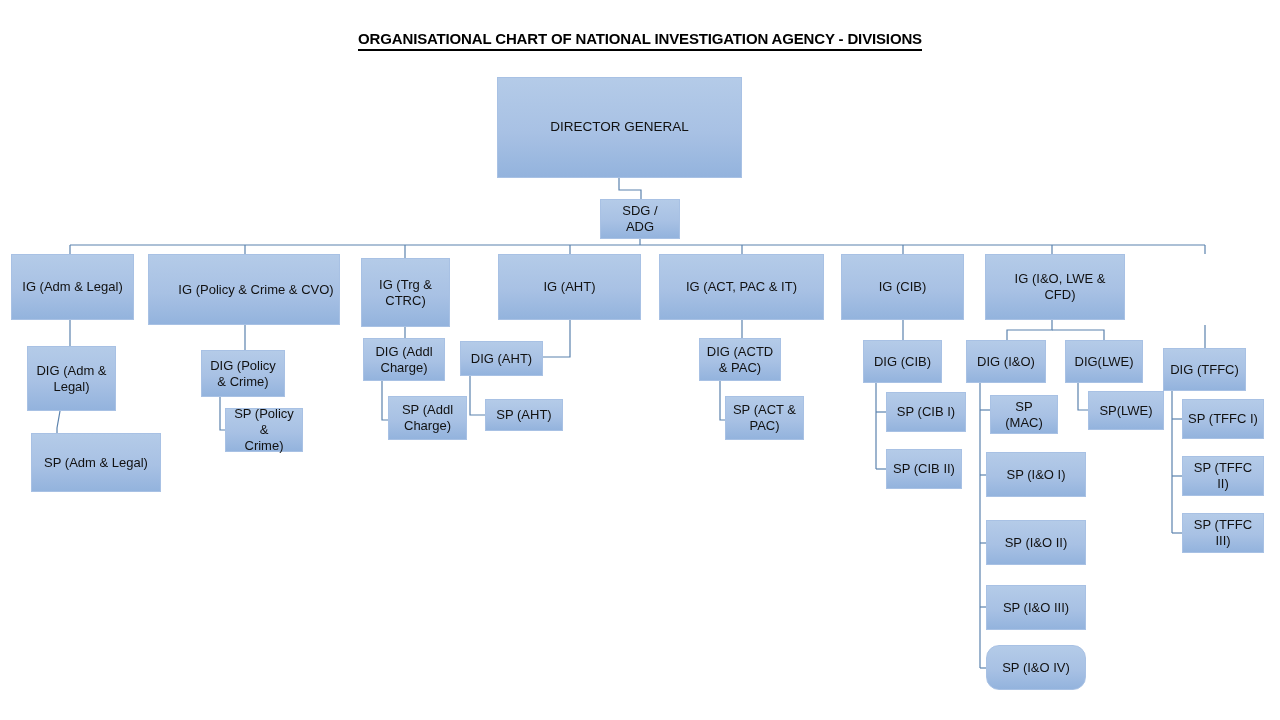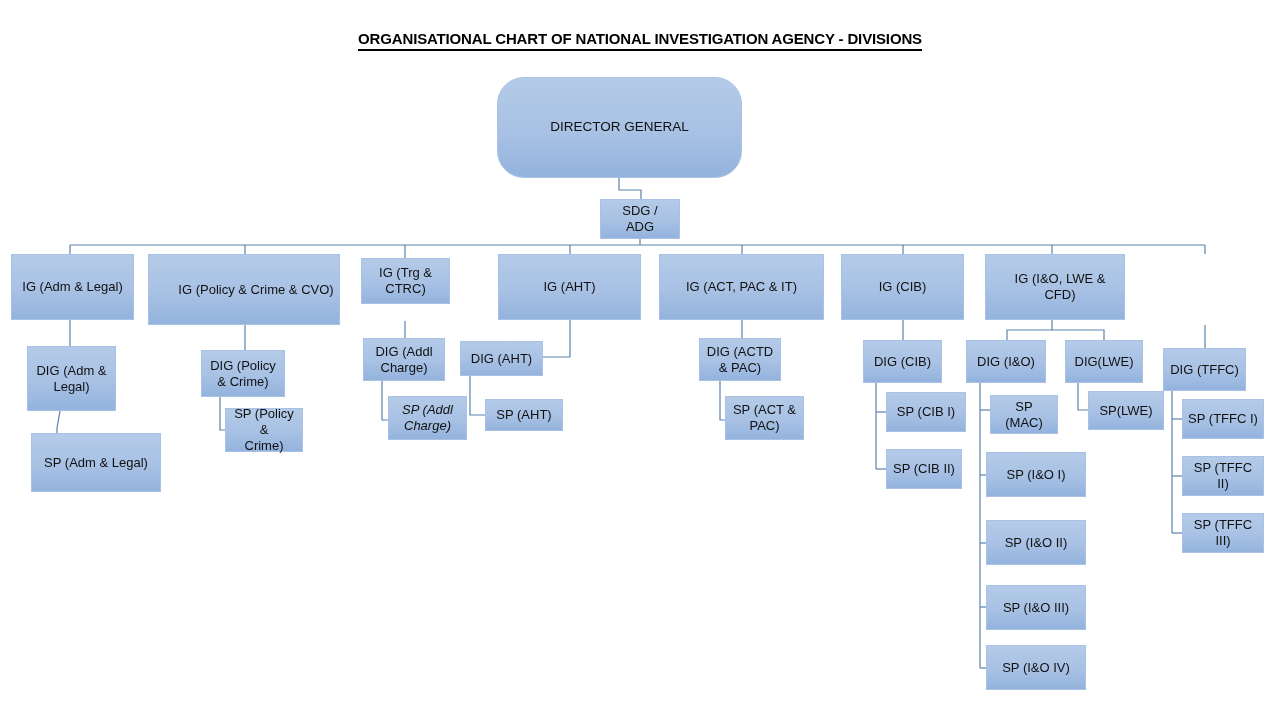--- a/index.html
+++ b/index.html
@@ -43,21 +43,21 @@
     justify-content: center;
     text-align: center;
     padding: 2px 4px;
     color: #111111;
     line-height: 1.22;
     background: linear-gradient(180deg, #b4cbe8 0%, #a8c1e4 55%, #93b3dd 100%);
     border: 1px solid #a8c1e4;
     font-size: 13px;
     white-space: pre-line;
   }
-  .box.big { font-size: 13.5px; border-radius: 27px; }
+  .box.big { font-size: 13.5px; }
   #svg-lines {
     position: absolute;
     left: 0;
     top: 0;
     width: 1280px;
     height: 720px;
     pointer-events: none;
   }
   #svg-lines path, #svg-lines line {
     stroke: #5b82ad;
@@ -137,25 +137,25 @@
   <div class="box" style="left:27px; top:346px; width:89px; height:65px;">DIG (Adm &amp;
 Legal)</div>
   <div class="box" style="left:31px; top:433px; width:130px; height:59px;">SP (Adm &amp; Legal)</div>
 
   <div class="box" style="left:148px; top:254px; width:192px; height:71px;padding-left:28px;">IG (Policy &amp; Crime &amp; CVO)</div>
   <div class="box" style="left:201px; top:350px; width:84px; height:47px;text-align:center;">DIG (Policy
 &amp; Crime)</div>
   <div class="box" style="left:225px; top:408px; width:78px; height:44px;">SP (Policy &amp;
 Crime)</div>
 
-  <div class="box" style="left:361px; top:258px; width:89px; height:46px;">IG (Trg &amp;
+  <div class="box" style="left:361px; top:258px; width:89px; height:69px;">IG (Trg &amp;
 CTRC)</div>
   <div class="box" style="left:363px; top:338px; width:82px; height:43px;">DIG (Addl
 Charge)</div>
-  <div class="box" style="left:388px; top:396px; width:79px; height:44px;font-style:italic;">SP (Addl
+  <div class="box" style="left:388px; top:396px; width:79px; height:44px;">SP (Addl
 Charge)</div>
 
   <div class="box" style="left:498px; top:254px; width:143px; height:66px;">IG (AHT)</div>
   <div class="box" style="left:460px; top:341px; width:83px; height:35px;">DIG (AHT)</div>
   <div class="box" style="left:485px; top:399px; width:78px; height:32px;">SP (AHT)</div>
 
   <div class="box" style="left:659px; top:254px; width:165px; height:66px;">IG (ACT, PAC &amp; IT)</div>
   <div class="box" style="left:699px; top:338px; width:82px; height:43px;">DIG (ACTD
 &amp; PAC)</div>
   <div class="box" style="left:725px; top:396px; width:79px; height:44px;">SP (ACT &amp;
@@ -165,21 +165,21 @@
   <div class="box" style="left:863px; top:340px; width:79px; height:43px;">DIG (CIB)</div>
   <div class="box" style="left:886px; top:392px; width:80px; height:40px;">SP (CIB I)</div>
   <div class="box" style="left:886px; top:449px; width:76px; height:40px;">SP (CIB II)</div>
 
   <div class="box" style="left:985px; top:254px; width:140px; height:66px;padding-left:14px;">IG (I&amp;O, LWE &amp; CFD)</div>
   <div class="box" style="left:966px; top:340px; width:80px; height:43px;">DIG (I&amp;O)</div>
   <div class="box" style="left:990px; top:395px; width:68px; height:39px;">SP (MAC)</div>
   <div class="box" style="left:986px; top:452px; width:100px; height:45px;">SP (I&amp;O I)</div>
   <div class="box" style="left:986px; top:520px; width:100px; height:45px;text-align:center;">SP (I&amp;O II)</div>
   <div class="box" style="left:986px; top:585px; width:100px; height:45px;">SP (I&amp;O III)</div>
-  <div class="box" style="left:986px; top:645px; width:100px; height:45px;">SP (I&amp;O IV)</div>
+  <div class="box" style="left:986px; top:645px; width:100px; height:45px;border-radius:13px;">SP (I&amp;O IV)</div>
   <div class="box" style="left:1065px; top:340px; width:78px; height:43px;">DIG(LWE)</div>
   <div class="box" style="left:1088px; top:391px; width:76px; height:39px;">SP(LWE)</div>
 
   <div class="box" style="left:1163px; top:348px; width:83px; height:43px;">DIG (TFFC)</div>
   <div class="box" style="left:1182px; top:399px; width:82px; height:40px;">SP (TFFC I)</div>
   <div class="box" style="left:1182px; top:456px; width:82px; height:40px;">SP (TFFC II)</div>
   <div class="box" style="left:1182px; top:513px; width:82px; height:40px;">SP (TFFC III)</div>
 
 </div>
 

